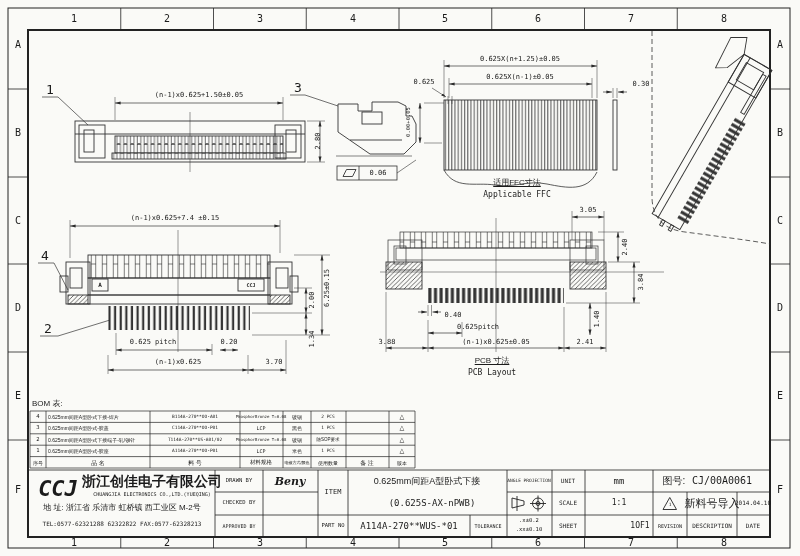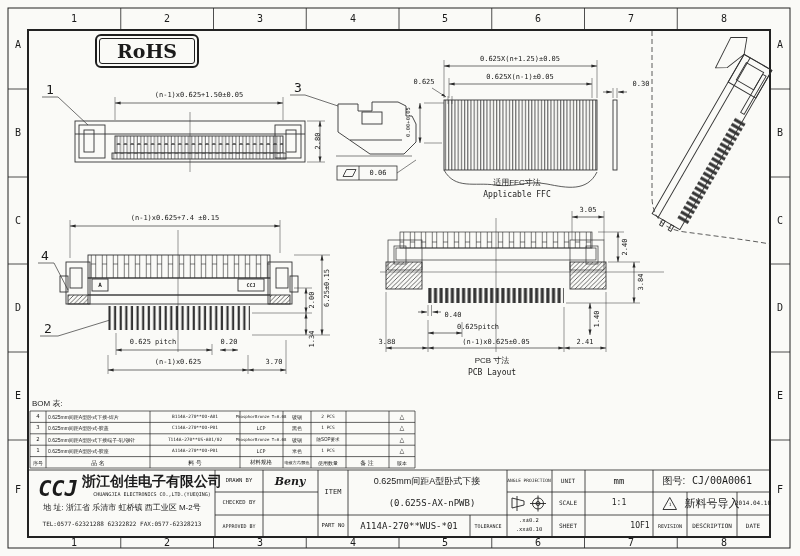--- a/index.html
+++ b/index.html
@@ -6,21 +6,21 @@
   #sheet{position:relative;width:800px;height:556px;background:#fafaf7;overflow:hidden;
          font-family:"DejaVu Sans Mono",monospace;color:#1b1b1b;}
   #linework{position:absolute;left:0;top:0;}
   .t{position:absolute;transform:translate(-50%,-50%);font-size:7px;line-height:1;white-space:nowrap;color:#1b1b1b;}
   .tl{transform:translate(0,-50%);}
   .rot{transform:translate(-50%,-50%) rotate(-90deg);}
   .cjk{font-family:"Liberation Sans","DejaVu Sans",sans-serif;}
   .ser{font-family:"DejaVu Serif",serif;}
   .b{font-weight:bold;}
   .it{font-style:italic;}
-  .u{text-align:center;}
+  .u{text-decoration:underline;text-align:center;}
   .s4{font-size:4px}.s45{font-size:4.5px}.s5{font-size:5px}.s55{font-size:5.5px}
   .s6{font-size:6px}.s8{font-size:8px}.s9{font-size:9px}
   .s10{font-size:10px}.s11{font-size:11px}.s13{font-size:13px}
   .s14{font-size:14px}.s19{font-size:19px}.s22{font-size:22px}
   .rohs{position:absolute;left:95px;top:34px;width:100px;height:30px;border:2px solid #1e1e1e;
         border-radius:6px;display:flex;align-items:center;justify-content:center;background:#fafaf7;}
   .rohs .inner{position:absolute;inset:2px;border:1px solid #1e1e1e;border-radius:3px;}
 </style>
 </head>
 <body>
@@ -299,24 +299,20 @@
 <span class="t s10" style="left:18px;top:308px">D</span>
 <span class="t s10" style="left:18px;top:396px">E</span>
 <span class="t s10" style="left:18px;top:490px">F</span>
 <span class="t s10" style="left:780px;top:45px">A</span>
 <span class="t s10" style="left:780px;top:133px">B</span>
 <span class="t s10" style="left:780px;top:221px">C</span>
 <span class="t s10" style="left:780px;top:308px">D</span>
 <span class="t s10" style="left:780px;top:396px">E</span>
 <span class="t s10" style="left:780px;top:490px">F</span>
 
-<div class="rohs">
-  <div class="inner"></div>
-  <span class="ser b s19">RoHS</span>
-</div>
 
 <span class="t s13" style="left:50px;top:89px">1</span>
 <span class="t s13" style="left:298px;top:87px">3</span>
 <span class="t s13" style="left:45px;top:255px">4</span>
 <span class="t s13" style="left:48px;top:328px">2</span>
 
 <span class="t" style="left:199px;top:95px">(n-1)x0.625+1.50±0.05</span>
 <span class="t rot" style="left:318px;top:141px">2.80</span>
 <span class="t" style="left:378px;top:173px">0.06</span>
 

